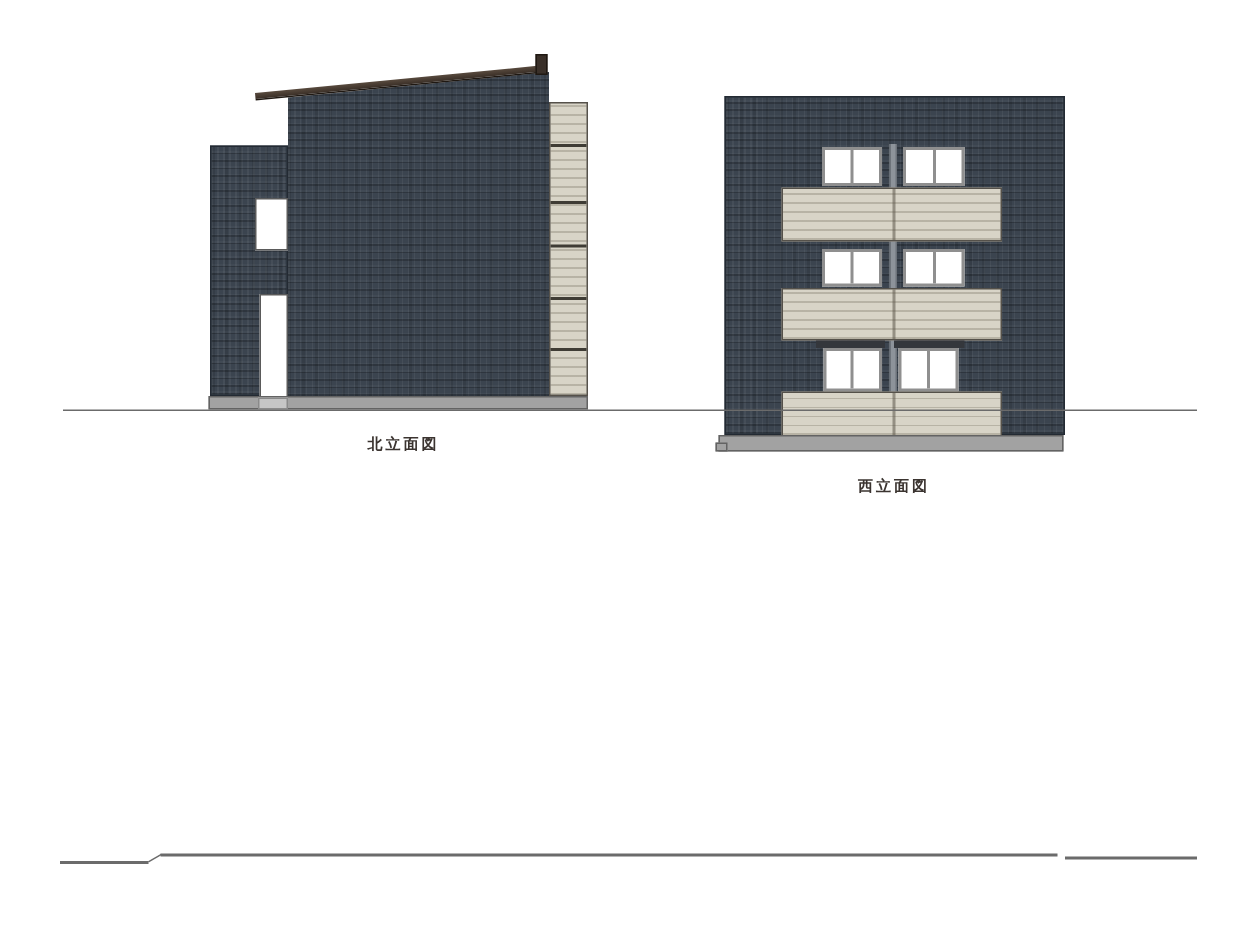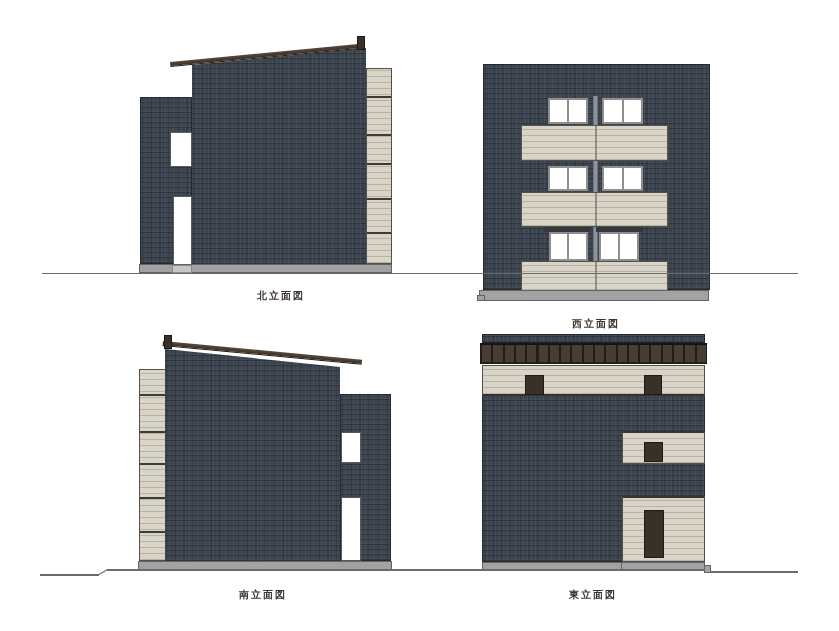--- a/index.html
+++ b/index.html
@@ -75,21 +75,21 @@
       <div class="abs panel-divider" style="top:27px;"></div>
       <div class="abs panel-divider" style="top:65px;"></div>
       <div class="abs panel-divider" style="top:94px;"></div>
       <div class="abs panel-divider" style="top:129px;"></div>
       <div class="abs panel-divider" style="top:163px;"></div>
     </div>
 
     <div class="abs foundation" style="left:139px;top:264px;width:253px;height:9px;"></div>
     <div class="abs foundation-light" style="left:172px;top:264.5px;width:20px;height:8px;"></div>
 
-    <div class="abs dwg-label" style="left:226px;top:289px;">北立面図</div>
+    <div class="abs dwg-label" style="left:214px;top:289px;">北立面図</div>
   </div>
 
   <div class="abs" style="left:440px;top:0;width:399px;height:310px;margin-top:28px;">
 
     <div class="abs wall-dark" style="left:43px;top:36px;width:227px;height:226px;"></div>
 
     <div class="abs pipe" style="left:152.5px;top:68px;width:5px;height:194px;"></div>
 
     <div class="abs win-frame" style="left:108px;top:70px;width:40px;height:26px;">
         <div class="mullion"></div>
@@ -125,70 +125,21 @@
     <div class="abs panel-beige" style="left:81px;top:232.5px;width:147px;height:30px;">
       <div class="abs seam" style="left:73px;top:0;bottom:0;"></div>
     </div>
 
     <div class="abs foundation" style="left:39px;top:262px;width:230px;height:11px;"></div>
     <div class="abs foundation" style="left:36.5px;top:267px;width:8px;height:6px;"></div>
 
     <div class="abs dwg-label" style="left:101px;top:289px;">西立面図</div>
   </div>
 
-  <div class="abs" style="left:0;top:310px;width:440px;height:321px;">
 
-    <div class="abs panel-beige" style="left:138.5px;top:59px;width:27px;height:192px;">
-      <div class="abs panel-divider" style="top:24px;"></div>
-      <div class="abs panel-divider" style="top:61px;"></div>
-      <div class="abs panel-divider" style="top:93px;"></div>
-      <div class="abs panel-divider" style="top:127px;"></div>
-      <div class="abs panel-divider" style="top:161px;"></div>
-    </div>
-
-    <div class="abs wall-dark" style="left:165px;top:36px;width:175px;height:215px;border:none;
-                clip-path:polygon(0 3px,100% 21px,100% 100%,0 100%);"></div>
-
-    <div class="abs wall-dark" style="left:340px;top:83.5px;width:51px;height:167.5px;"></div>
-
-    <div class="abs fascia" style="left:163px;top:31.3px;width:200px;height:5.4px;transform:rotate(5.4deg);transform-origin:left top;"></div>
-    <div class="abs cap" style="left:163.5px;top:24.5px;width:8px;height:14px;"></div>
-
-    <div class="abs open-white" style="left:340.5px;top:122px;width:20px;height:31px;"></div>
-    <div class="abs open-white" style="left:340.5px;top:187px;width:20px;height:64px;"></div>
-
-    <div class="abs foundation" style="left:138px;top:251px;width:253.5px;height:9px;"></div>
-
-    <div class="abs dwg-label" style="left:208px;top:278px;">南立面図</div>
-  </div>
-
-  <div class="abs" style="left:440px;top:310px;width:399px;height:321px;">
-
-    <div class="abs wall-dark" style="left:42px;top:23.5px;width:223px;height:9.5px;"></div>
-
-    <div class="abs ribbed" style="left:40px;top:32.5px;width:227px;height:21px;"></div>
-
-    <div class="abs panel-beige" style="left:42px;top:54.5px;width:223px;height:31px;border-bottom:2px solid #3a332d;"></div>
-    <div class="abs open-dark" style="left:85px;top:64.5px;width:18.5px;height:20px;"></div>
-    <div class="abs open-dark" style="left:203.5px;top:64.5px;width:18.5px;height:20px;"></div>
-
-    <div class="abs wall-dark" style="left:42px;top:85.5px;width:223px;height:166px;border-top:none;"></div>
-
-    <div class="abs panel-beige" style="left:182px;top:121px;width:83px;height:32.5px;border-top:2px solid #3a332d;"></div>
-    <div class="abs open-dark" style="left:203.5px;top:132px;width:19.5px;height:19.5px;"></div>
-
-    <div class="abs panel-beige" style="left:182px;top:186px;width:83px;height:66px;border-top:2px solid #3a332d;"></div>
-    <div class="abs open-dark" style="left:204px;top:199.5px;width:19.5px;height:48.5px;"></div>
-
-    <div class="abs foundation" style="left:42px;top:251.5px;width:223px;height:8px;"></div>
-    <div class="abs" style="left:181px;top:251.5px;width:1px;height:8px;background:#636363;"></div>
-    <div class="abs foundation" style="left:264px;top:254.5px;width:7px;height:8px;"></div>
-
-    <div class="abs dwg-label" style="left:538px;top:278px;margin-left:-440px;">東立面図</div>
-  </div>
 
   <div class="abs gline" style="left:42px;top:273px;width:756px;"></div>
   <div class="abs gline" style="left:40px;top:574.3px;width:59px;"></div>
   <div class="abs gline" style="left:98.5px;top:574.3px;width:10px;transform:rotate(-30deg);transform-origin:left center;"></div>
   <div class="abs gline" style="left:106.5px;top:569.3px;width:598px;"></div>
   <div class="abs gline" style="left:710px;top:571.3px;width:88px;"></div>
 
 </div>
 
 </body></html>

